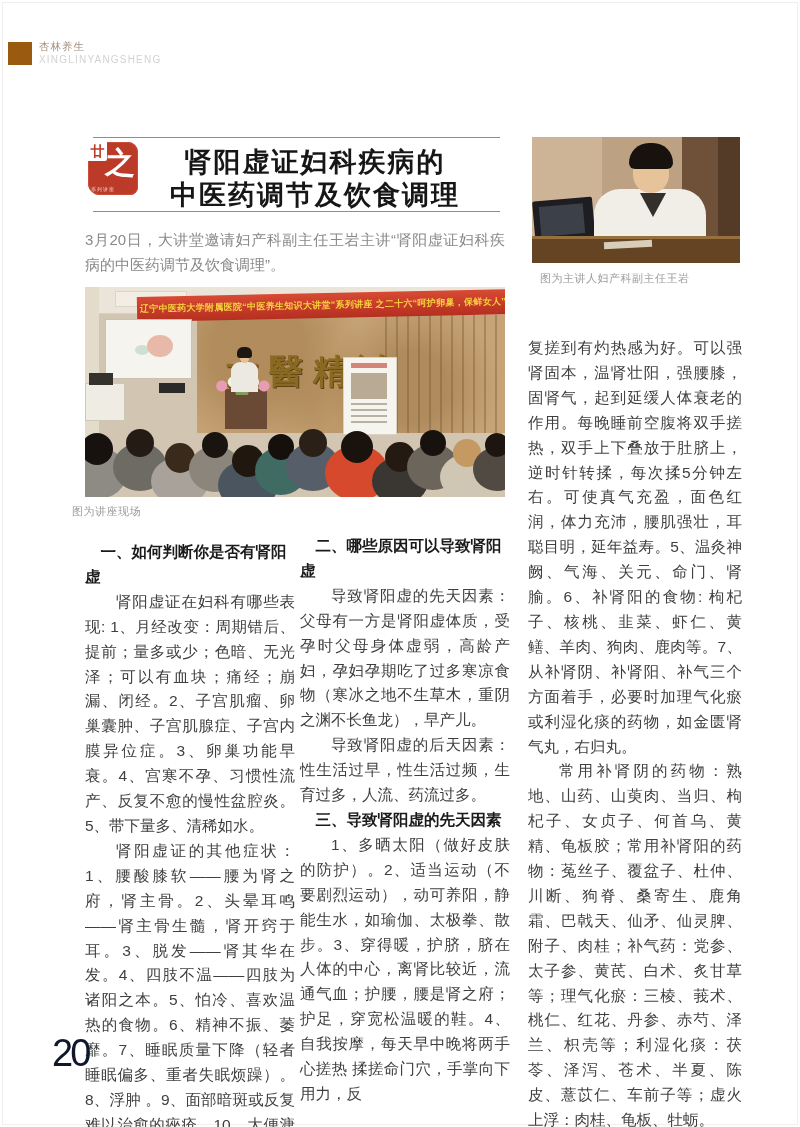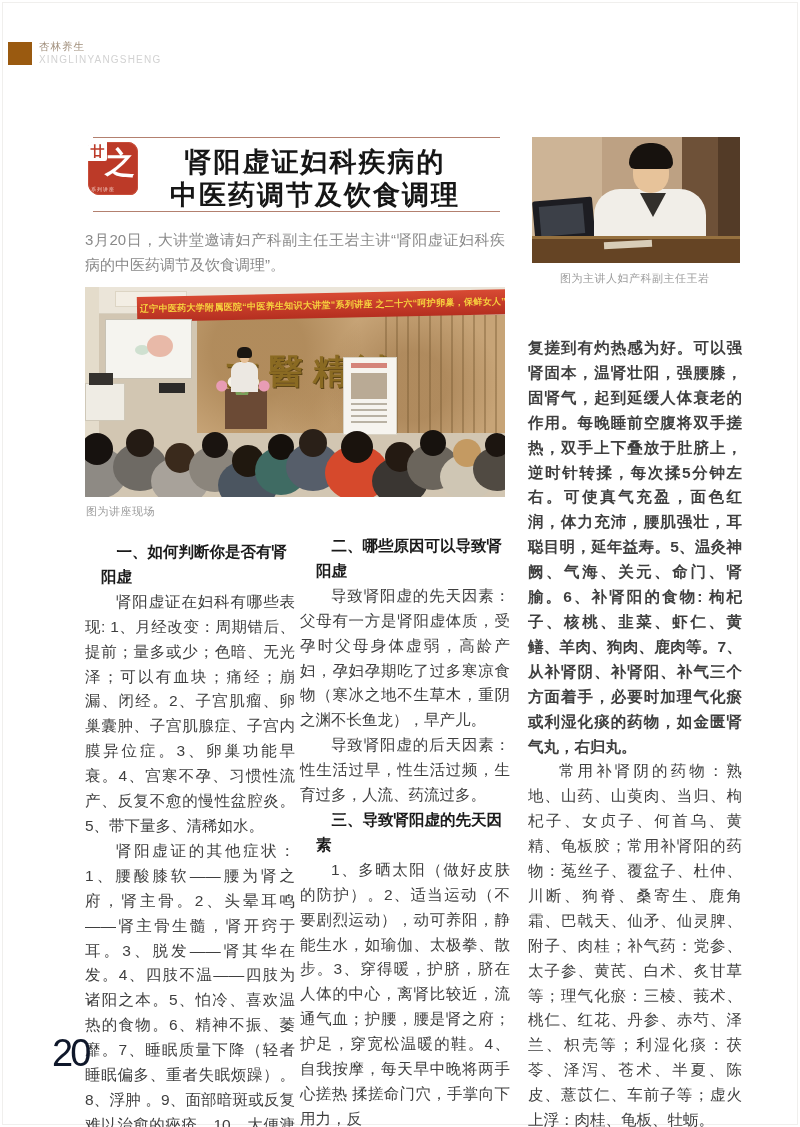--- a/index.html
+++ b/index.html
@@ -41,22 +41,22 @@
   .pd-wall-darker{position:absolute;left:186px;top:0;width:22px;height:126px;background:#533b27;}
   .pd-desk{position:absolute;left:0;bottom:0;width:208px;height:24px;background:#654424;border-top:3px solid #96713f;}
   .pd-monitor{position:absolute;left:2px;top:62px;width:60px;height:48px;background:#1d1d22;transform:rotate(-5deg);border-radius:2px;}
   .pd-monitor-scr{position:absolute;left:8px;top:68px;width:44px;height:30px;background:#3c4048;transform:rotate(-5deg);}
   .pd-coat{position:absolute;left:62px;top:52px;width:112px;height:74px;background:#f1eee8;border-radius:26px 26px 0 0;}
   .pd-shirt{position:absolute;left:108px;top:56px;width:0;height:0;border-left:13px solid transparent;border-right:13px solid transparent;border-top:24px solid #33302c;}
   .pd-hair{position:absolute;left:97px;top:6px;width:44px;height:26px;background:#17120e;border-radius:20px 20px 6px 6px;}
   .pd-face{position:absolute;left:101px;top:18px;width:36px;height:38px;background:#e7c39a;border-radius:42% 42% 48% 48%;}
   .pd-papers{position:absolute;left:72px;top:104px;width:48px;height:7px;background:#d8cdb8;transform:rotate(-3deg);}
   .caption{position:absolute;font-size:11px;color:#9b9b9b;letter-spacing:.5px;}
-  .cap-doc{left:560px;top:271px;text-align:right;}
-  .cap-lec{left:86px;top:504px;}
+  .cap-doc{left:540px;top:271px;text-align:right;}
+  .cap-lec{left:72px;top:504px;}
 
   
   .photo-lec{position:absolute;left:85px;top:287px;width:420px;height:210px;overflow:hidden;background:#d2c6b2;}
   .pl-ceiling{position:absolute;left:0;top:0;width:420px;height:26px;background:#ebe5d9;border-bottom:1px solid #d8d0c0;}
   .pl-ceil-panel{position:absolute;top:4px;height:14px;background:#f3eee4;border:1px solid #ddd5c4;}
   .pl-col-left{position:absolute;left:0;top:0;width:14px;height:210px;background:#e4dccb;}
   .pl-relief{position:absolute;left:112px;top:28px;width:308px;height:118px;
         background:#c7a477;
         background-image:radial-gradient(circle at 20% 30%, rgba(150,110,60,.45) 0 18%, transparent 40%),
                          radial-gradient(circle at 70% 60%, rgba(140,100,55,.4) 0 15%, transparent 38%),
@@ -89,23 +89,23 @@
   .pl-poster{position:absolute;left:258px;top:70px;width:52px;height:76px;background:#f6f4ef;border:1px solid #d8d2c4;}
   .pl-poster-title{position:absolute;left:266px;top:76px;width:36px;height:5px;background:#c0392b;opacity:.6;}
   .pl-poster-photo{position:absolute;left:266px;top:86px;width:36px;height:26px;background:#b9aa95;}
   .pl-poster-lines{position:absolute;left:266px;top:116px;width:36px;height:24px;
         background:repeating-linear-gradient(#b9b2a4 0 2px, transparent 2px 6px);}
   .pl-audience{position:absolute;left:0;bottom:0;width:420px;height:86px;}
 
   
   .col{position:absolute;width:210px;font-size:15.5px;line-height:24.9px;color:#3f3f3f;text-align:justify;}
   .col p{margin:0;}
-  .col .h{font-weight:bold;color:#1a1a1a;text-indent:1em;text-align:left;margin-left:16px;}
+  .col .h{font-weight:bold;color:#1a1a1a;text-indent:1em;text-align:left;}
   .col .p{text-indent:2em;}
-  .col .pc{text-indent:0;font-weight:bold;}
+  .col .pc{text-indent:0;}
   .col1{left:85px;top:540px;}
   .col2{left:300px;top:534px;}
   .col3{left:528px;top:336px;width:214px;}
 
   .page-num{position:absolute;left:52px;top:1032px;font-size:38px;color:#0f172a;letter-spacing:-3px;}
 </style>
 </head>
 <body>
 
 <div class="page-edge"></div>

